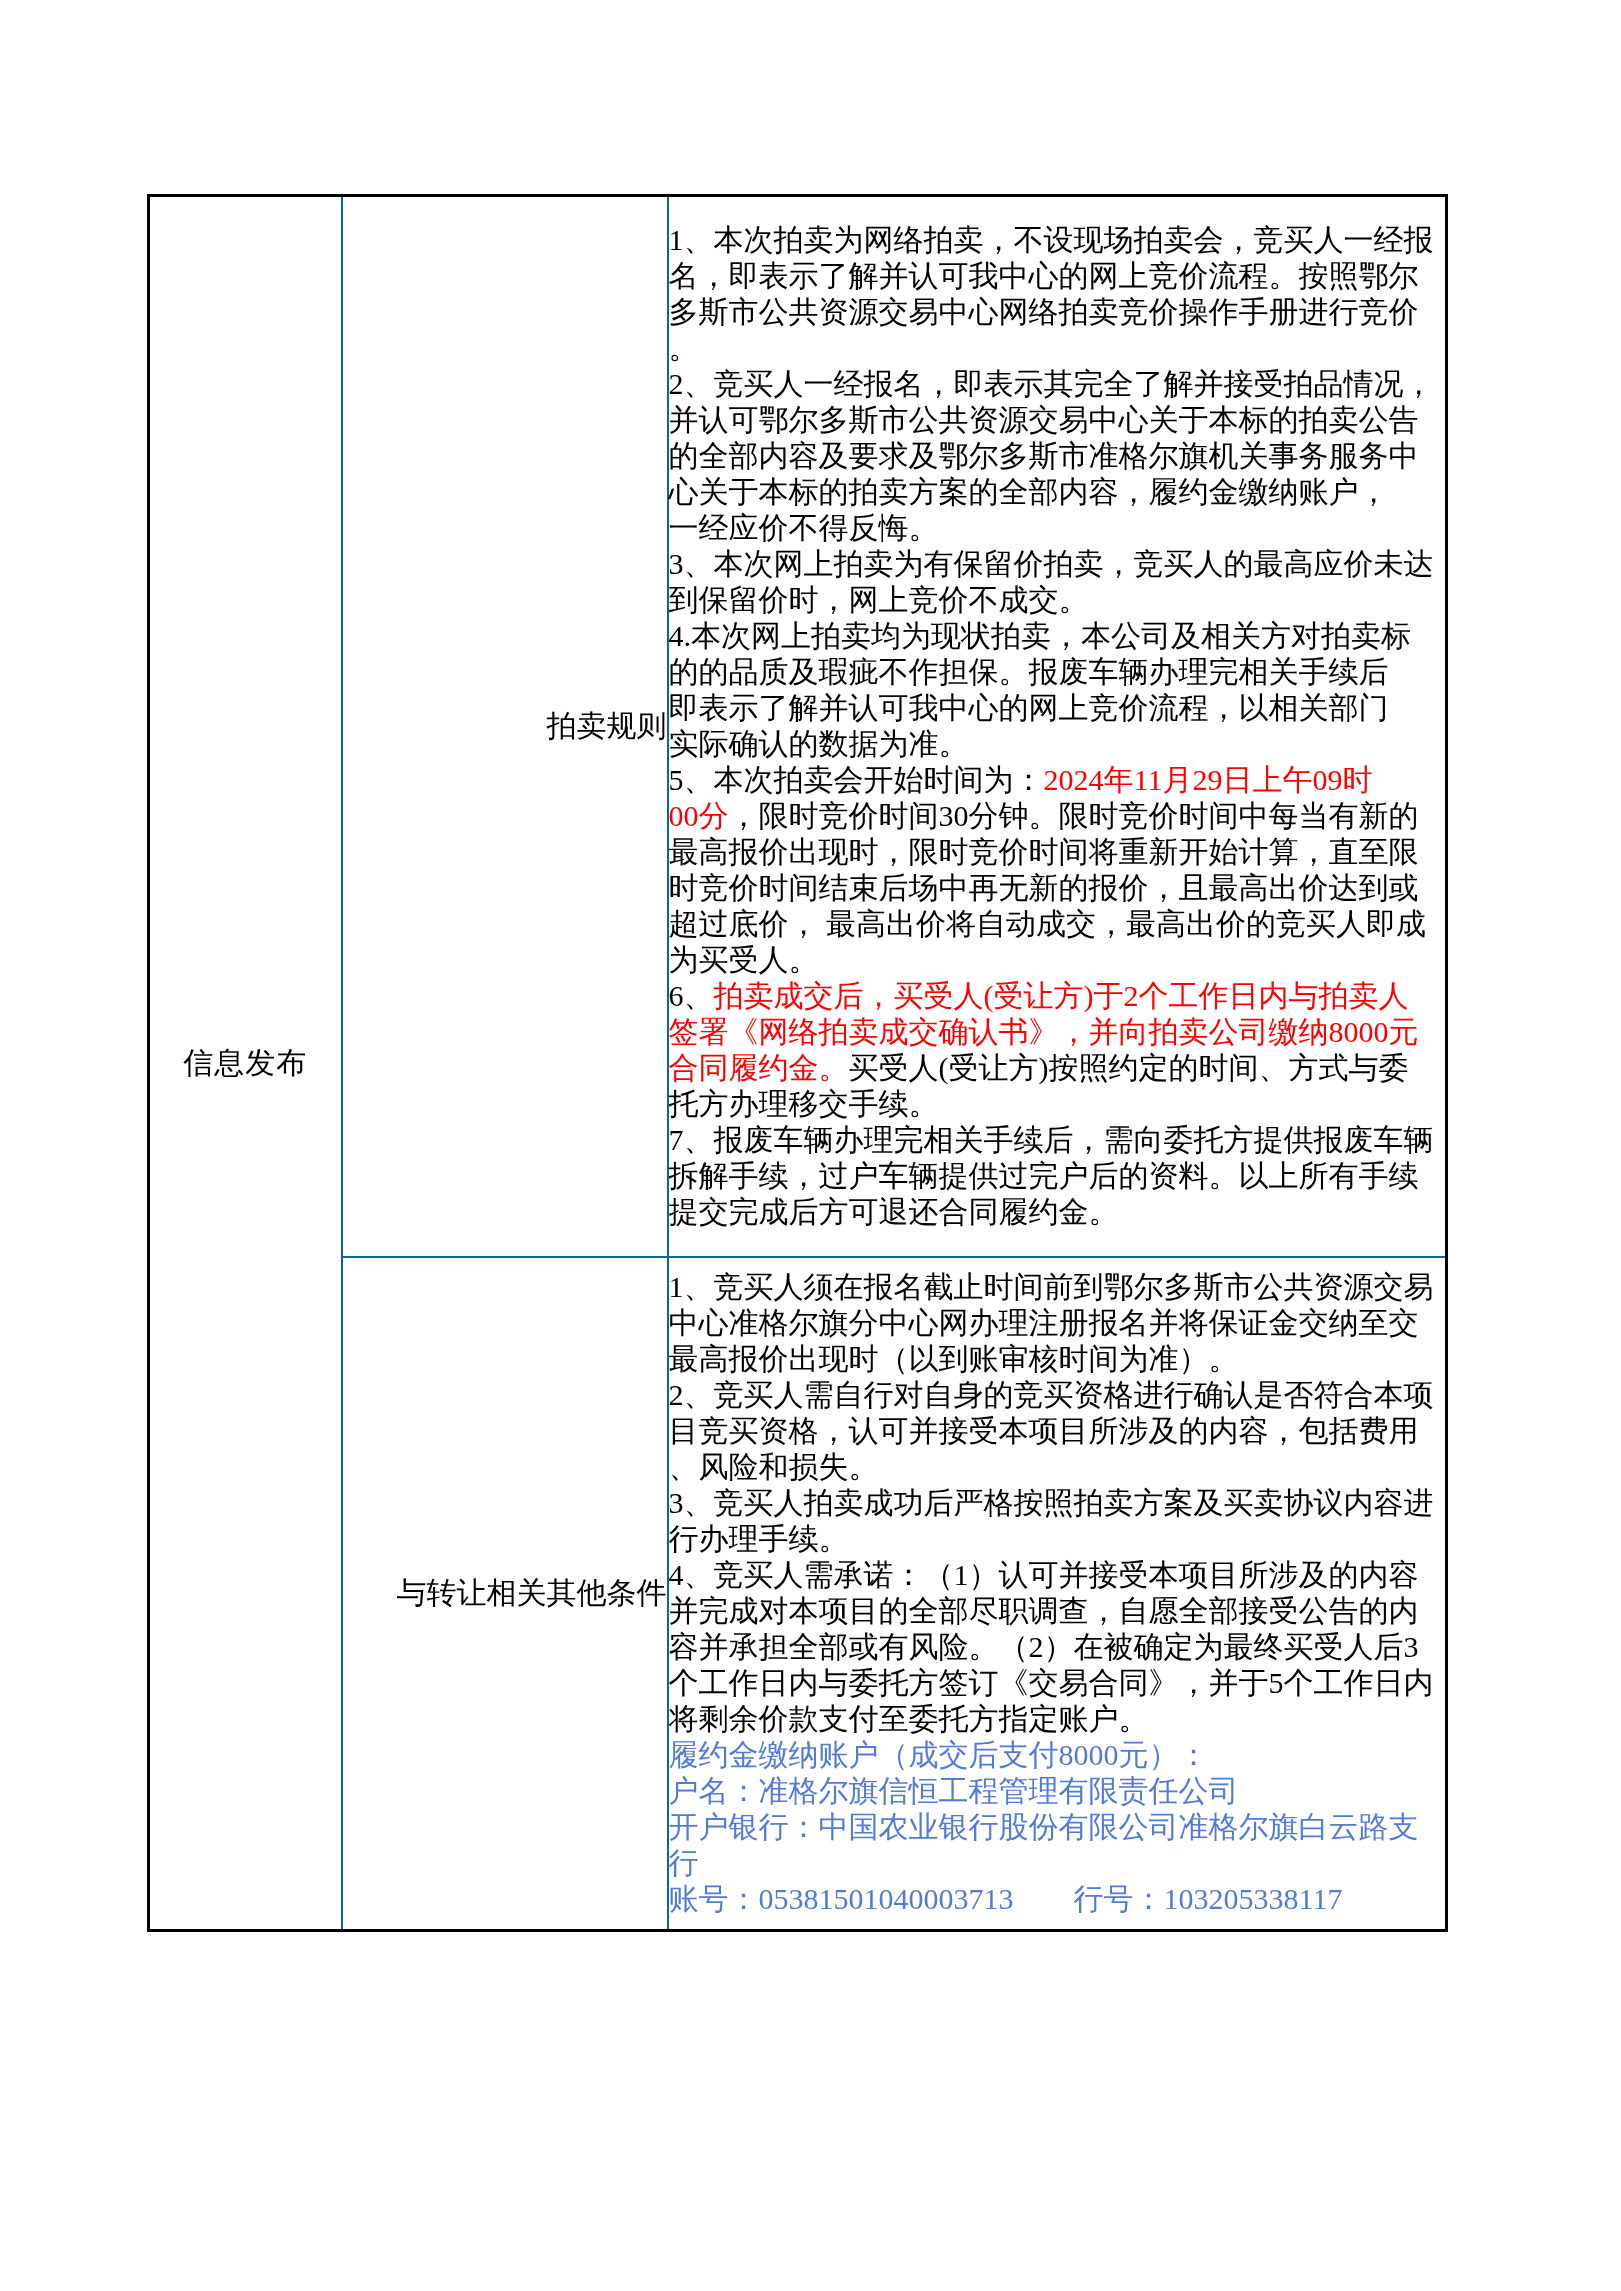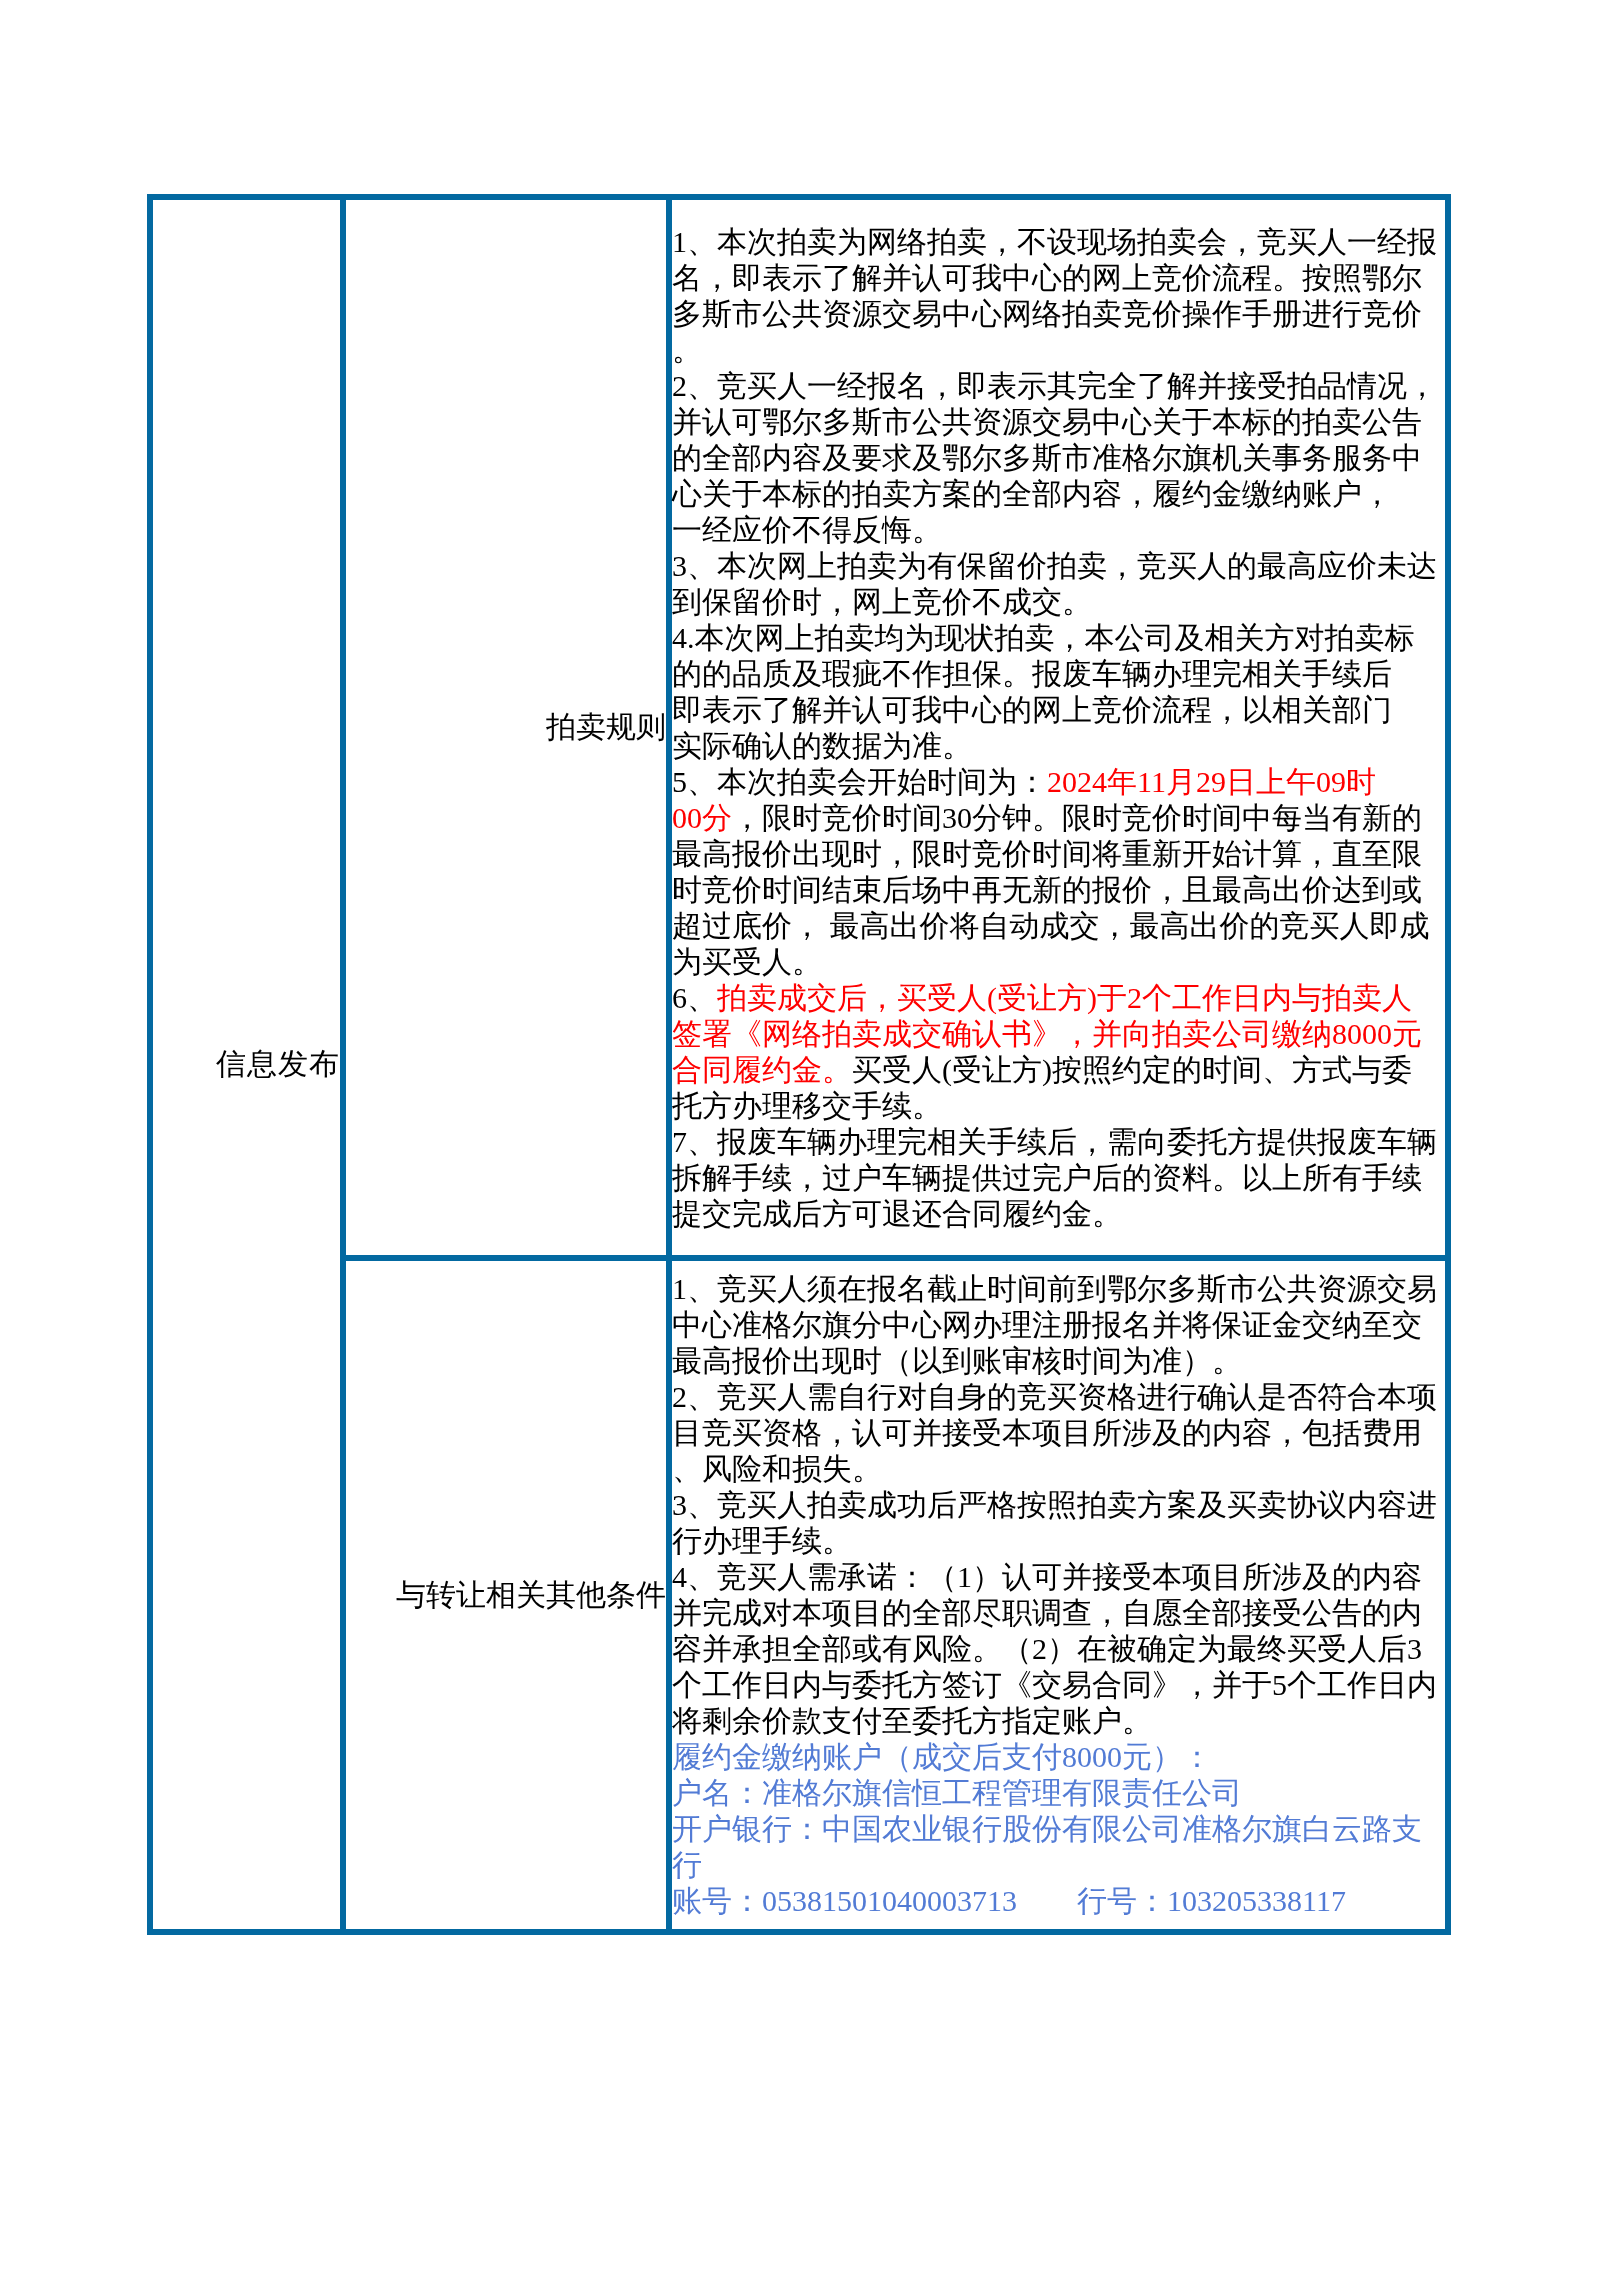--- a/index.html
+++ b/index.html
@@ -11,23 +11,23 @@
     overflow:hidden;
   }
   table.doc-table{
     position:absolute;
     left:147px;top:194px;
     width:1299px;height:1735px;
     border-collapse:collapse;
     table-layout:fixed;
   }
   table.doc-table{border:3.9px solid #000;}
-  table.doc-table td{border:6px solid #0369a1;vertical-align:middle;padding:0;}
+  table.doc-table td{border:2px solid #0369a1;vertical-align:middle;padding:0;}
   td.cat-cell{
-    text-align:right;
+    text-align:center;
     font-size:30px;
     color:#000;
     letter-spacing:1px;
   }
   td.label-cell{
     text-align:right;
     font-size:30px;
     color:#000;
   }
   td.content-cell{

